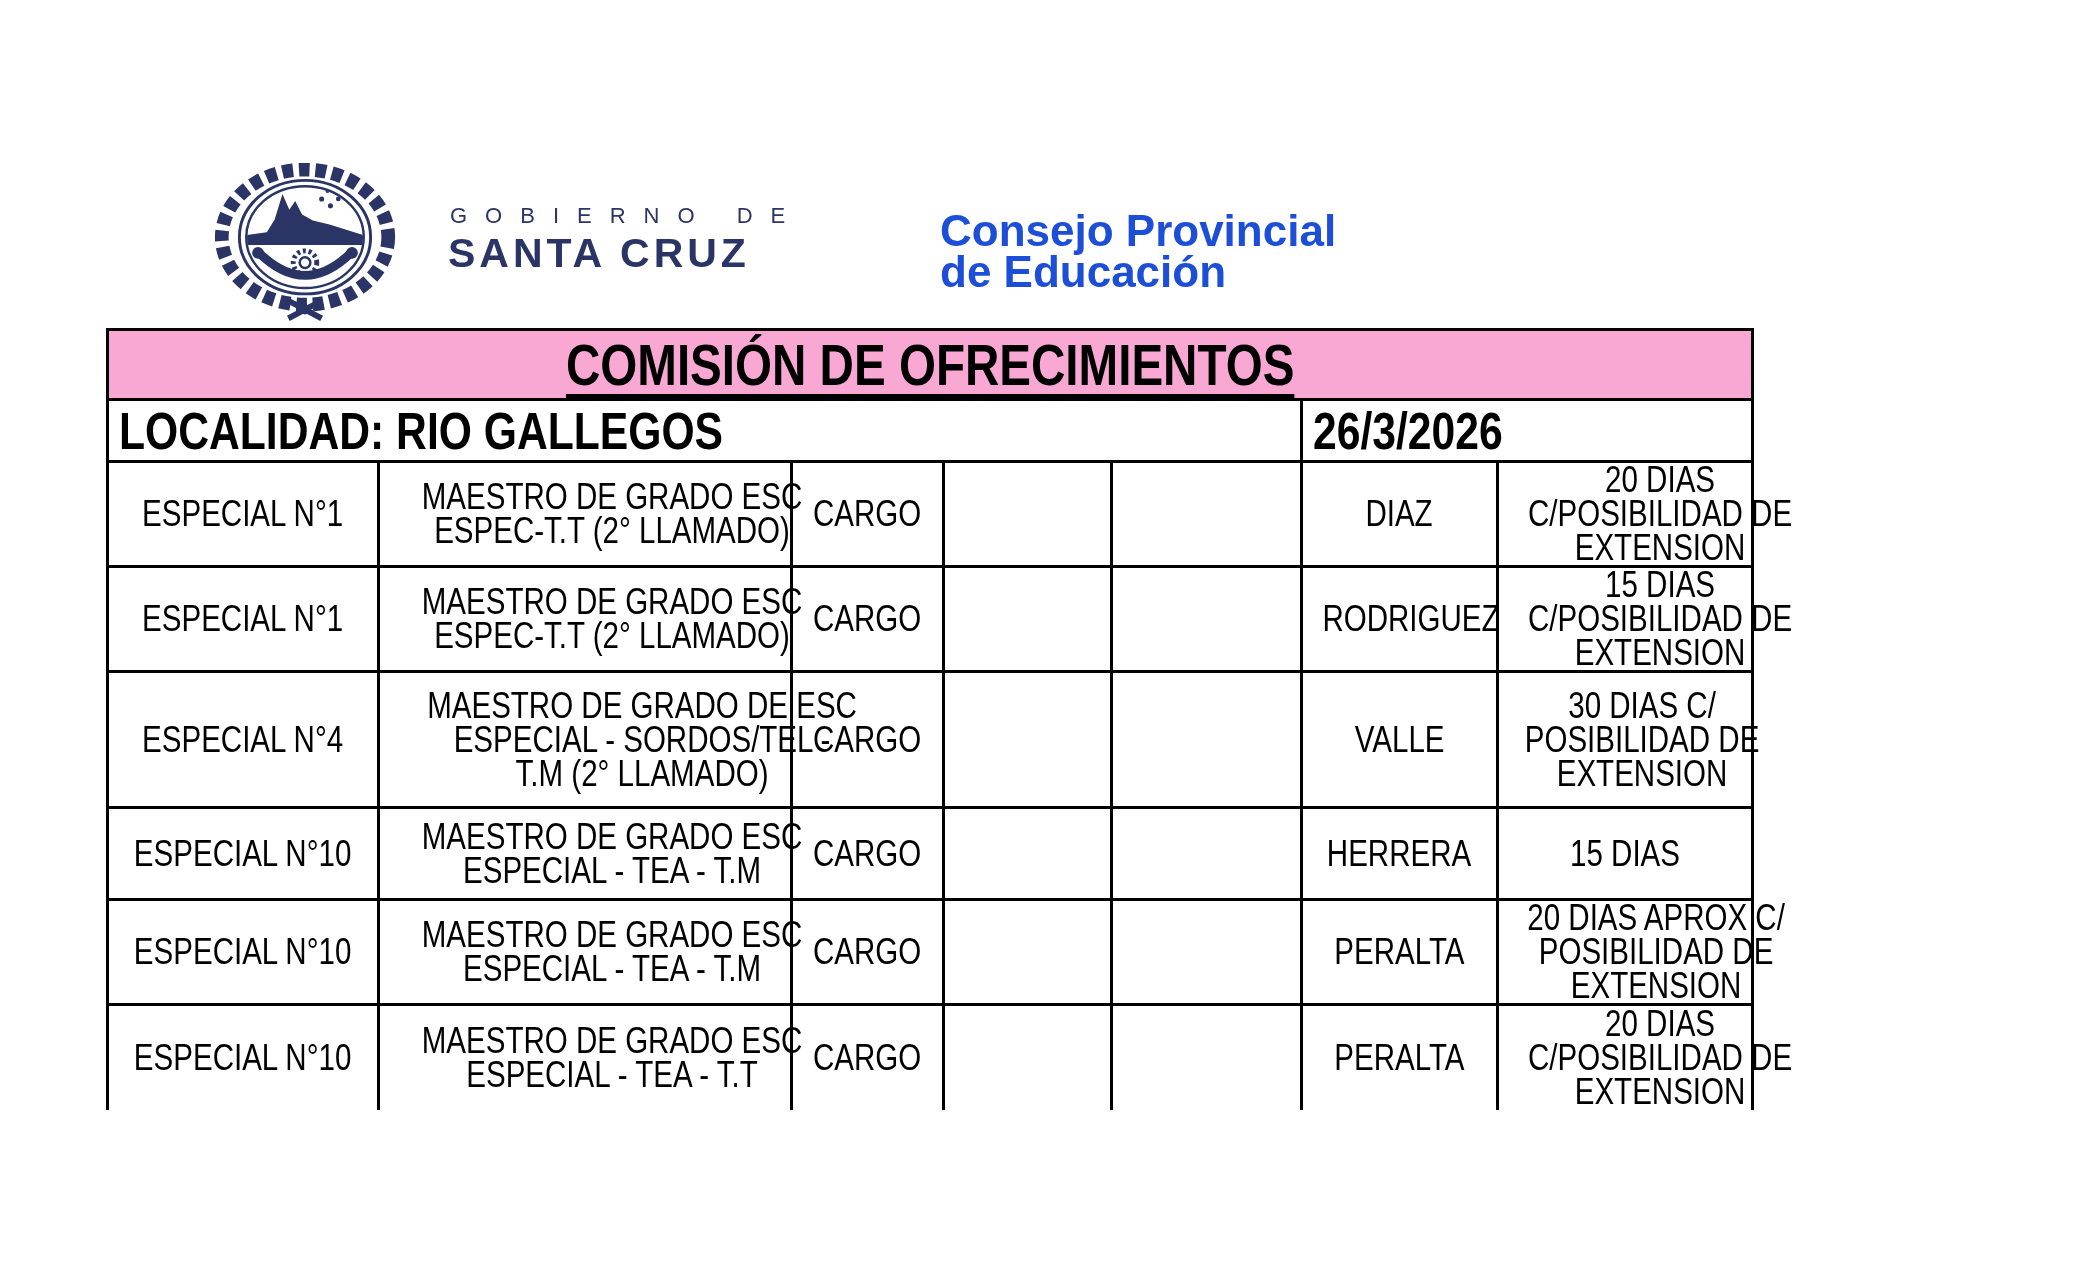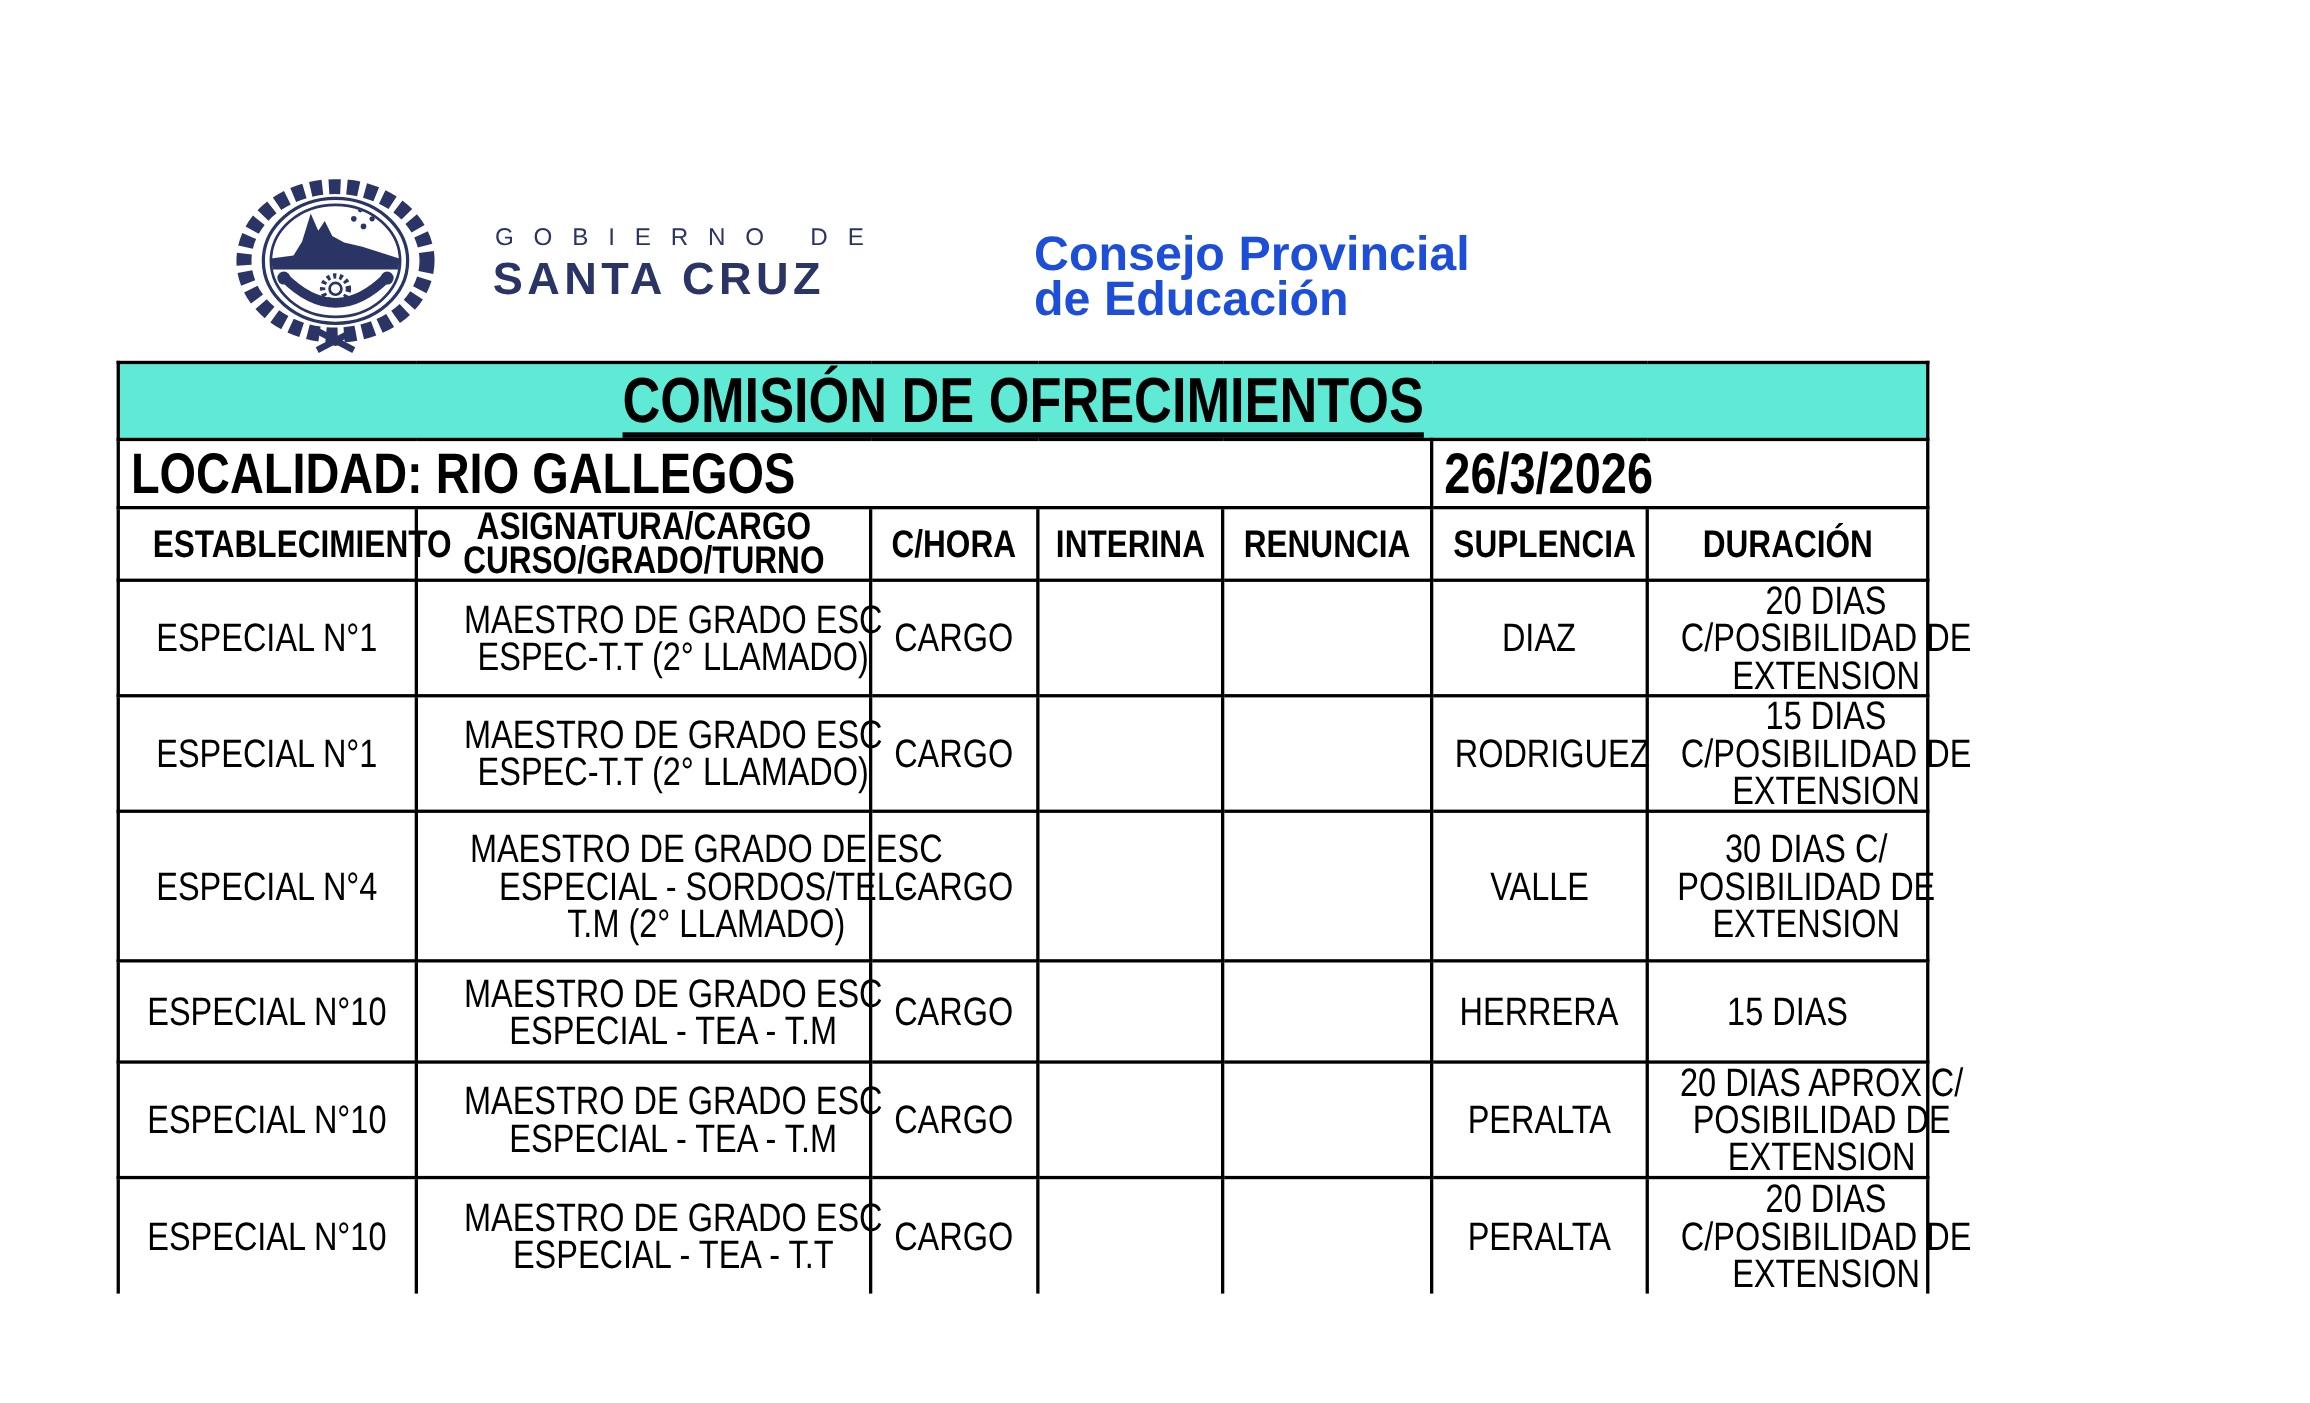--- a/index.html
+++ b/index.html
@@ -39,21 +39,21 @@
     width:1645px;
   }
   .doc-table td {
     border:3px solid #000;
     padding:0;
     text-align:center; vertical-align:middle;
     overflow:visible;
   }
   tr.last td { border-bottom:none; }
 
-  td.bar { background:#5eead4; }
+  td.bar { background:#f9a8d4; }
   td.left-cell { text-align:left; padding-left:10px; }
 
   
   .cnd {
     display:inline-block; white-space:pre;
     transform:scaleX(0.82); transform-origin:center center;
   }
   .cnd.from-left { transform-origin:left center; }
 
   .t-title {
@@ -139,30 +139,20 @@
 
   <tr class="h-loc">
     <td class="left-cell" colspan="5">
       <span class="cnd from-left t-loc">LOCALIDAD: RIO GALLEGOS</span>
     </td>
     <td class="left-cell" colspan="2">
       <span class="cnd from-left t-loc">26/3/2026</span>
     </td>
   </tr>
 
-  <tr class="h-head">
-    <td><span class="cnd t-head">ESTABLECIMIENTO</span></td>
-    <td><span class="cnd t-head">ASIGNATURA/CARGO
-CURSO/GRADO/TURNO</span></td>
-    <td><span class="cnd t-head">C/HORA</span></td>
-    <td><span class="cnd t-head">INTERINA</span></td>
-    <td><span class="cnd t-head">RENUNCIA</span></td>
-    <td><span class="cnd t-head">SUPLENCIA</span></td>
-    <td><span class="cnd t-head">DURACIÓN</span></td>
-  </tr>
 
   <tr class="h-r1">
     <td><span class="cnd t-body">ESPECIAL N°1</span></td>
     <td><span class="cnd t-body">MAESTRO DE GRADO ESC
 ESPEC-T.T (2° LLAMADO)</span></td>
     <td><span class="cnd t-body">CARGO</span></td>
     <td><span class="cnd t-body"></span></td>
     <td><span class="cnd t-body"></span></td>
     <td><span class="cnd t-body">DIAZ</span></td>
     <td><span class="cnd t-body">20 DIAS

